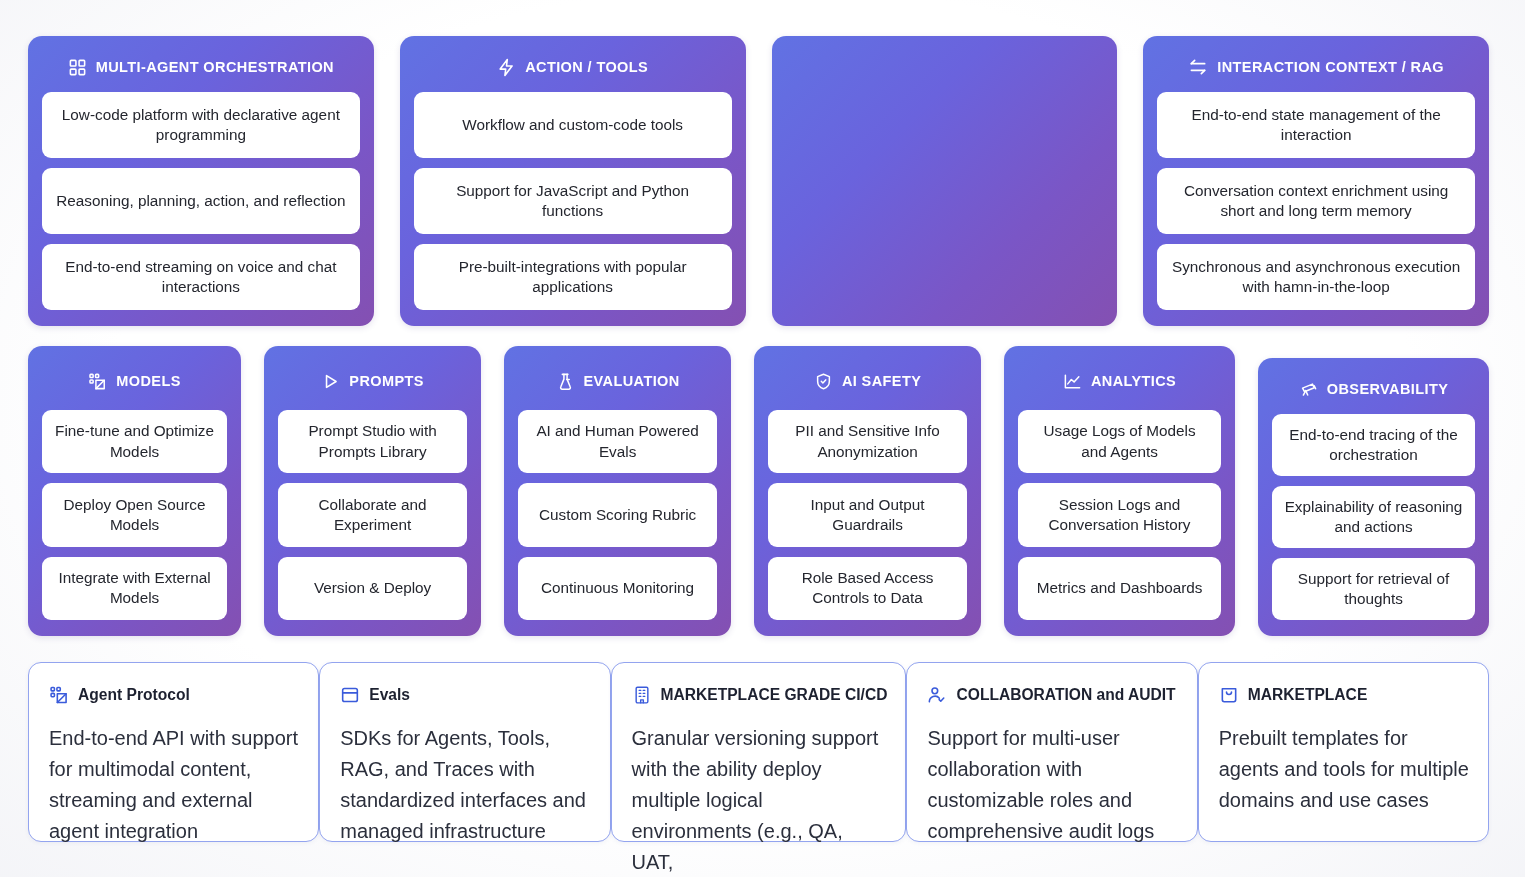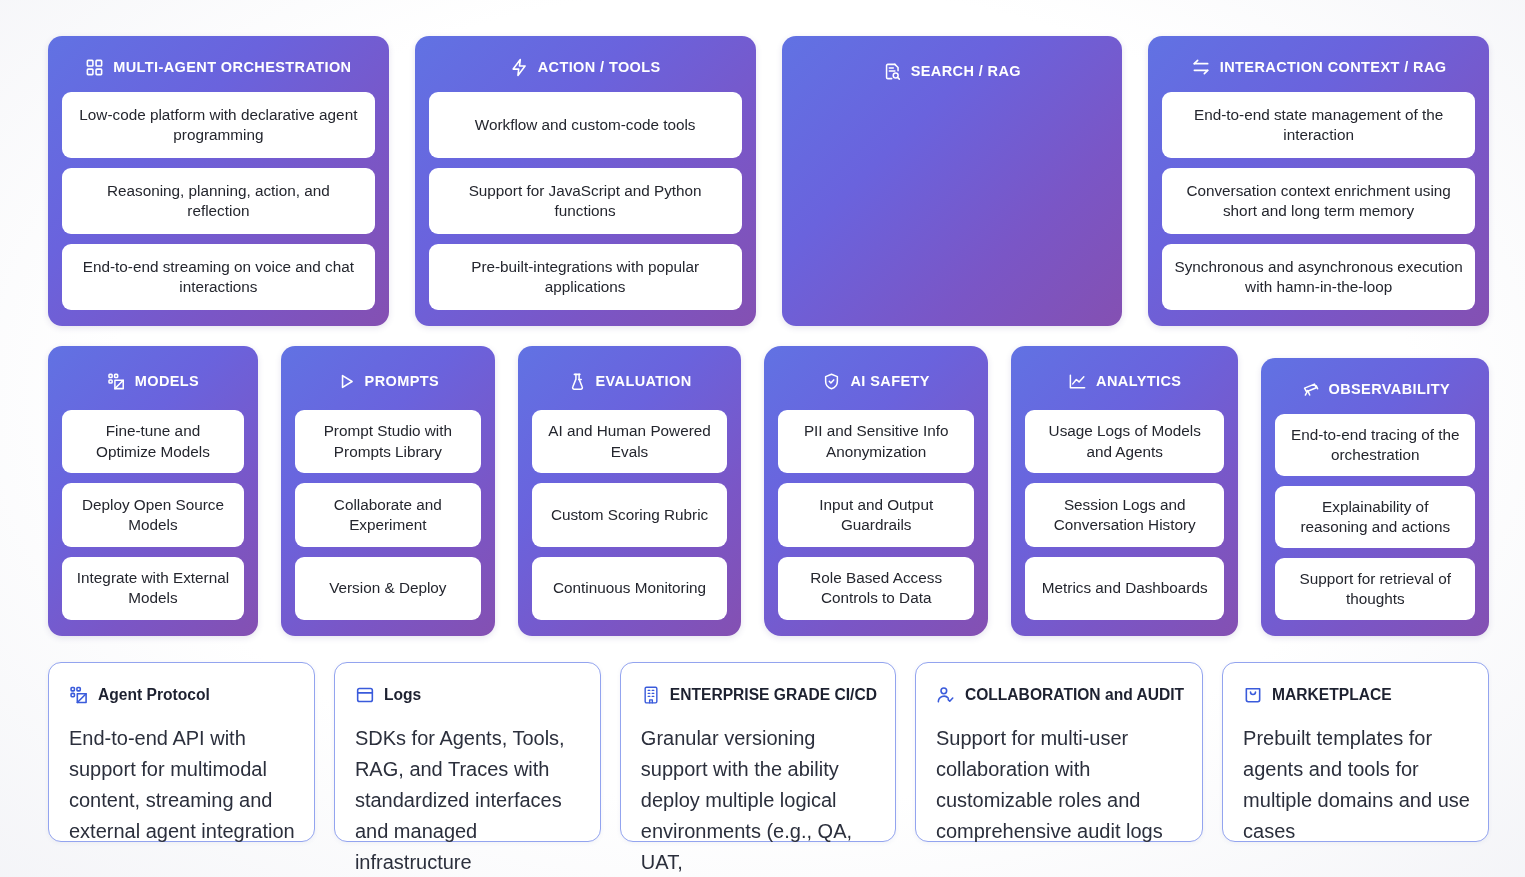--- a/index.html
+++ b/index.html
@@ -5,21 +5,21 @@
   * { box-sizing: border-box; margin: 0; padding: 0; }
   html, body {
     width: 1525px; height: 877px;
     background: #ffffff;
     font-family: "Liberation Sans", sans-serif;
     overflow: hidden;
   }
   .page {
     position: relative;
     width: 1525px; height: 877px;
-    padding: 36px 36px 36px 48px;
+    padding: 36px 36px 36px 28px;
     display: flex;
     flex-direction: column;
   }
 
   
   .grad-row { display: flex; }
   .grad-card {
     border-radius: 14px;
     background: linear-gradient(135deg, #6172e3 0%, #6a63dd 35%, #7a56c6 70%, #8450b2 100%);
     padding: 16px 14px 16px 14px;
@@ -65,26 +65,26 @@
   .row1 { gap: 26px; height: 290px; }
   .row1 .grad-card { flex: 1; }
   .row1 .pill { min-height: 66px; }
 
   
   .row2 { gap: 23px; height: 290px; margin-top: 20px; }
   .row2 .grad-card { flex: 1 1 0; }
   .row2 .c-models      { flex-grow: 0.93; }
   .row2 .c-prompts     { flex-grow: 0.95; }
   .row2 .c-evaluation  { flex-grow: 1.0;  }
-  .row2 .c-aisafety    { flex-grow: 1.0; border-radius: 17px;  }
+  .row2 .c-aisafety    { flex-grow: 1.0;  }
   .row2 .c-analytics   { flex-grow: 1.02; }
   .row2 .c-observability { flex-grow: 1.02; margin-top: 12px; }
 
   
-  .row3 { display: flex; gap: 19px; height: 180px; margin-top: 26px; }
+  .row3 { display: flex; height: 180px; margin-top: 26px; }
   .out-card {
     flex: 1;
     background: #ffffff;
     border: 1px solid #93a4ef;
     border-radius: 13px;
     padding: 22px 18px 18px 20px;
     display: flex;
     flex-direction: column;
     box-shadow: 0 1px 4px rgba(70,80,160,0.07);
   }
@@ -148,33 +148,20 @@
         <span class="ttl">ACTION / TOOLS</span>
       </div>
       <div class="pill-stack">
         <div class="pill">Workflow and custom-code tools</div>
         <div class="pill">Support for JavaScript and Python functions</div>
         <div class="pill">Pre-built-integrations with popular applications</div>
       </div>
     </div>
 
     <div class="grad-card c-search">
-      <div class="grad-head">
-        <span class="ico">
-          <svg width="19" height="19" viewBox="0 0 24 24" fill="none" stroke="#ffffff" stroke-width="1.9" stroke-linecap="round" stroke-linejoin="round">
-            <path d="M15 3H6a1.5 1.5 0 0 0-1.5 1.5v15A1.5 1.5 0 0 0 6 21h5"></path>
-            <path d="M15 3l4 4v4"></path>
-              <path d="M8 7.5h5"></path>
-              <path d="M8 11.5h7"></path>
-            <circle cx="16" cy="17" r="3.1"></circle>
-              <path d="M18.4 19.4 20.6 21.6"></path>
-          </svg>
-        </span>
-        <span class="ttl">SEARCH / RAG</span>
-      </div>
     </div>
 
     <div class="grad-card c-interaction">
       <div class="grad-head">
         <span class="ico">
           <svg width="20" height="20" viewBox="0 0 24 24" fill="none" stroke="#ffffff" stroke-width="2" stroke-linecap="round" stroke-linejoin="round">
             <path d="M20 8H4"></path>
               <path d="M8 4 4 8"></path>
             <path d="M4 16h16"></path>
               <path d="m16 20 4-4"></path>
@@ -321,35 +308,35 @@
     </div>
 
     <div class="out-card">
       <div class="out-head">
         <span class="ico">
           <svg width="20" height="20" viewBox="0 0 24 24" fill="none" stroke="#3a5bdb" stroke-width="1.9" stroke-linecap="round" stroke-linejoin="round">
             <rect x="3.2" y="4.2" width="17.6" height="15.6" rx="2.2"></rect>
             <path d="M3.2 9.4h17.6"></path>
           </svg>
         </span>
-        <span class="ttl">Logs</span>
+        <span class="ttl">Evals</span>
       </div>
       <div class="out-body">SDKs for Agents, Tools, RAG, and Traces with standardized interfaces and managed infrastructure</div>
     </div>
 
     <div class="out-card">
       <div class="out-head">
         <span class="ico">
           <svg width="20" height="20" viewBox="0 0 24 24" fill="none" stroke="#3a5bdb" stroke-width="1.7" stroke-linecap="round" stroke-linejoin="round">
             <rect x="5" y="2.6" width="14" height="18.8" rx="1.6"></rect>
             <path d="M8.6 6.4h2M13.4 6.4h2M8.6 10h2M13.4 10h2M8.6 13.6h2M13.4 13.6h2"></path>
             <path d="M10.4 21.4v-3.6h3.2v3.6"></path>
           </svg>
         </span>
-        <span class="ttl">ENTERPRISE GRADE CI/CD</span>
+        <span class="ttl">MARKETPLACE GRADE CI/CD</span>
       </div>
       <div class="out-body">Granular versioning support with the ability deploy multiple logical environments (e.g., QA, UAT,</div>
     </div>
 
     <div class="out-card">
       <div class="out-head">
         <span class="ico">
           <svg width="20" height="20" viewBox="0 0 24 24" fill="none" stroke="#3a5bdb" stroke-width="1.9" stroke-linecap="round" stroke-linejoin="round">
             <circle cx="9.4" cy="7" r="3.4"></circle>
             <path d="M2.8 20.2a6.8 6.8 0 0 1 12-4.3"></path>

